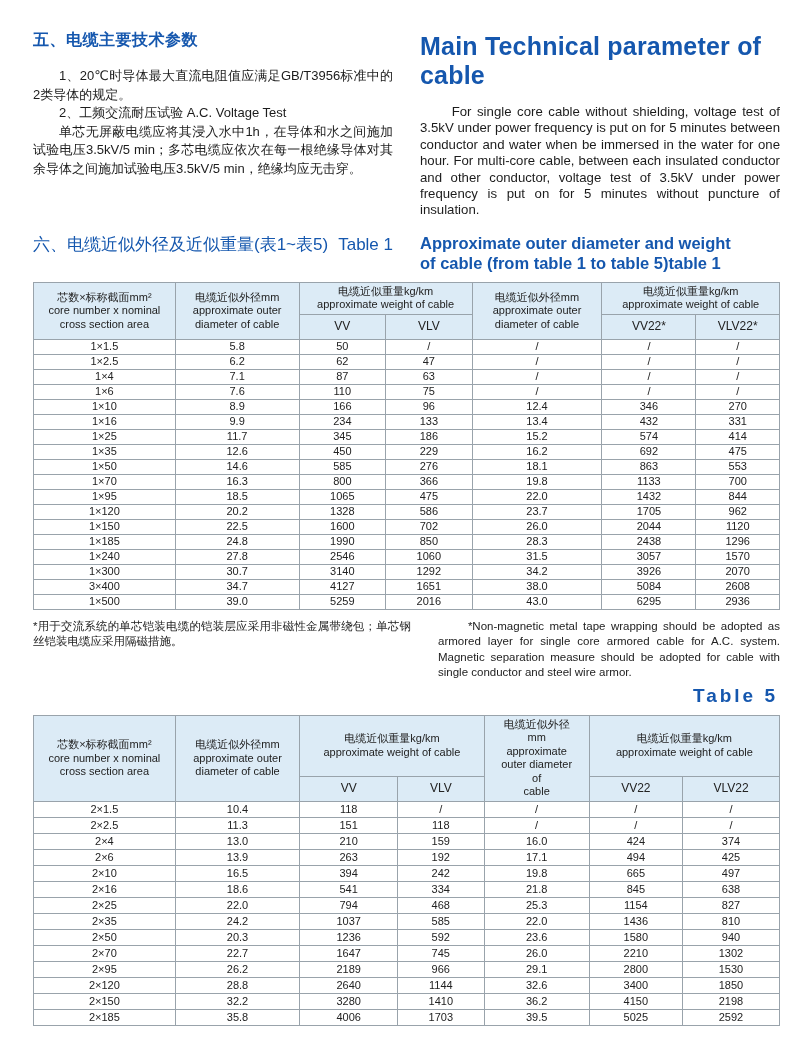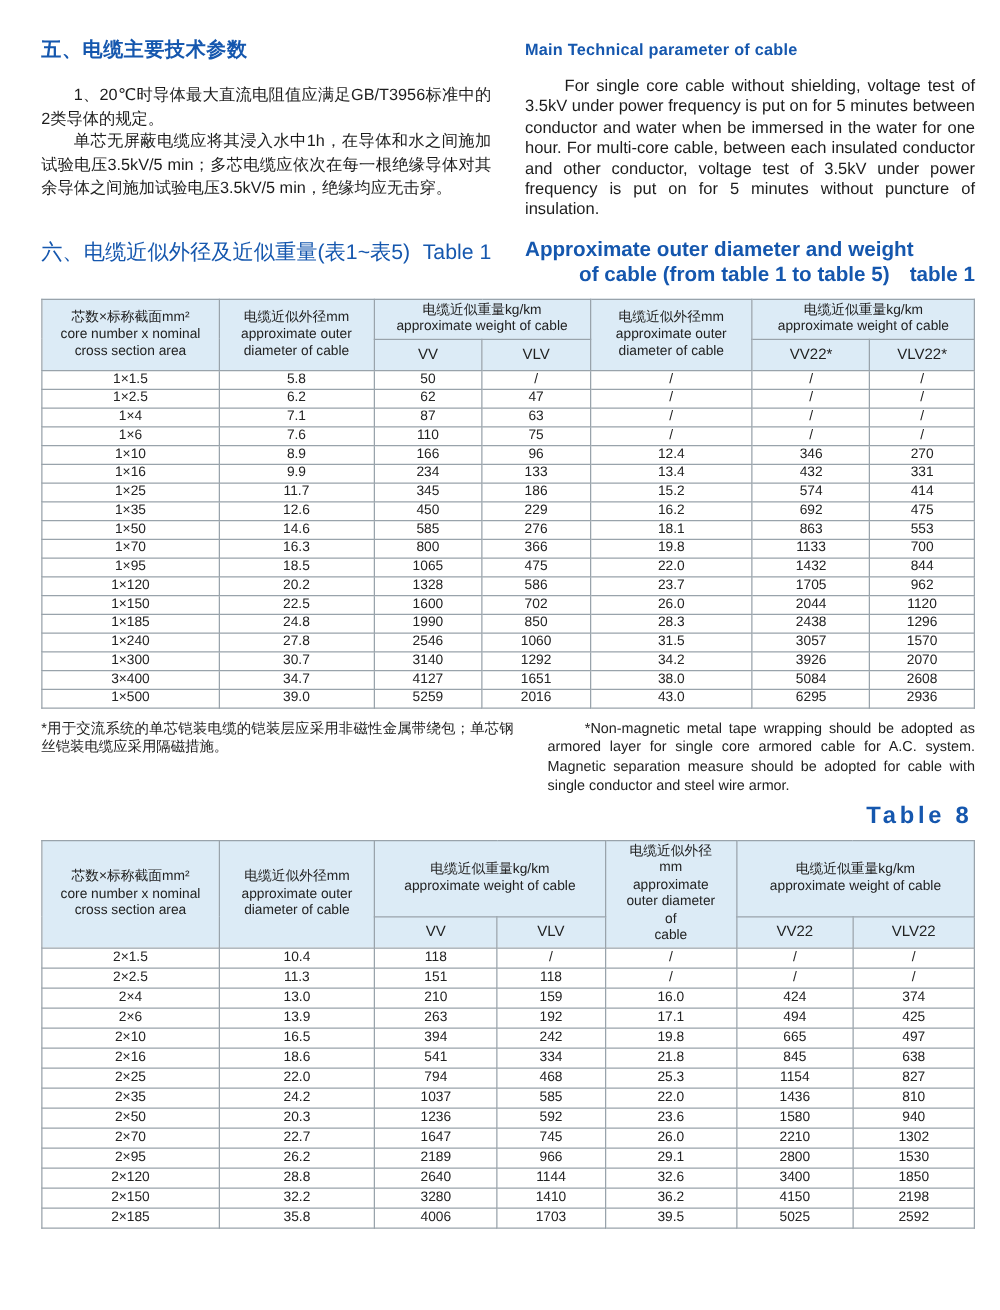--- a/index.html
+++ b/index.html
@@ -10,30 +10,30 @@
     color:#1c1c1c; background:#ffffff; overflow:hidden;
   }
   
   .cols { display:flex; gap:27px; align-items:flex-start; }
   .col-cn { width:360px; flex:none; }
   .col-en { flex:1; min-width:0; }
 
   
   .intro { margin-bottom:14px; }
   .h-cn { font-size:16px; font-weight:bold; color:#1557ae; margin:0 0 16px 0; letter-spacing:0.5px; }
-  .h-en-main { font-size:13px; font-weight:bold; color:#1557ae; margin:2px 0 14px 0; letter-spacing:0.2px; }
+  .h-en-main { font-size:25px; font-weight:bold; color:#1557ae; margin:2px 0 14px 0; letter-spacing:0.2px; }
   .p-cn { margin:0; font-size:13px; line-height:18.5px; text-indent:2em; text-align:justify; }
   .p-en { margin:0; font-size:13.2px; line-height:16.4px; text-indent:2.4em; text-align:justify; }
 
   
   .sec2 { margin-bottom:9px; }
   .h2-cn { font-size:17px; font-weight:normal; color:#1557ae; margin:0; }
   .h2-cn .tbl1 { margin-left:10px; }
   .h2-en { font-size:16.5px; font-weight:bold; color:#1557ae; margin:0; line-height:20px; }
-  .h2-en .line2 { display:flex; justify-content:flex-end;gap:16px; }
+  .h2-en .line2 { display:flex; justify-content:flex-start; }
 
   
   table.datatable { width:100%; border-collapse:collapse; table-layout:fixed; margin:0; }
   table.datatable th, table.datatable td { border:1px solid #99a3ab; }
   table.datatable { border:1px solid #8b959d; }
   table.datatable thead th {
     background:#dcebf6; font-weight:normal; font-size:11px; line-height:13.5px;
     padding:2px 11px; color:#222; vertical-align:middle;
   }
   table.datatable thead th.sub { font-size:12px; height:22px; padding:1px; }
@@ -56,20 +56,21 @@
 </style>
 </head>
 <body>
 
 <div class="page">
 
   <div class="cols intro">
     <div class="col-cn">
       <h2 class="h-cn">五、电缆主要技术参数</h2>
       <p class="p-cn">1、20℃时导体最大直流电阻值应满足GB/T3956标准中的2类导体的规定。</p>
+      <p class="p-cn">2、工频交流耐压试验 A.C. Voltage Test</p>
       <p class="p-cn">单芯无屏蔽电缆应将其浸入水中1h，在导体和水之间施加试验电压3.5kV/5 min；多芯电缆应依次在每一根绝缘导体对其余导体之间施加试验电压3.5kV/5 min，绝缘均应无击穿。</p>
     </div>
     <div class="col-en">
       <h2 class="h-en-main">Main Technical parameter of cable</h2>
       <p class="p-en">For single core cable without shielding, voltage test of 3.5kV under power frequency is put on for 5 minutes between conductor and water when be immersed in the water for one hour. For multi-core cable, between each insulated conductor and other conductor, voltage test of 3.5kV under power frequency is put on for 5 minutes without puncture of insulation.</p>
     </div>
   </div>
 
   <div class="cols sec2">
     <div class="col-cn">
@@ -305,21 +306,21 @@
           </tr>
         </tbody>
       </table>
   </div>
 
   <div class="cols footnotes">
     <p class="fn fn-cn">*用于交流系统的单芯铠装电缆的铠装层应采用非磁性金属带绕包；单芯钢丝铠装电缆应采用隔磁措施。</p>
     <p class="fn fn-en">*Non-magnetic metal tape wrapping should be adopted as armored layer for single core armored cable for A.C. system. Magnetic separation measure should be adopted for cable with single conductor and steel wire armor.</p>
   </div>
 
-  <div class="t2label">Table 8</div>
+  <div class="t2label">Table 5</div>
 
   <table class="datatable" id="table2">
       <colgroup>
         <col style="width: 19%;">
         <col style="width: 16.7%;">
         <col style="width: 13.1%;">
         <col style="width: 11.6%;">
         <col style="width: 14.1%;">
         <col style="width: 12.5%;">
         <col style="width: 13%;">

